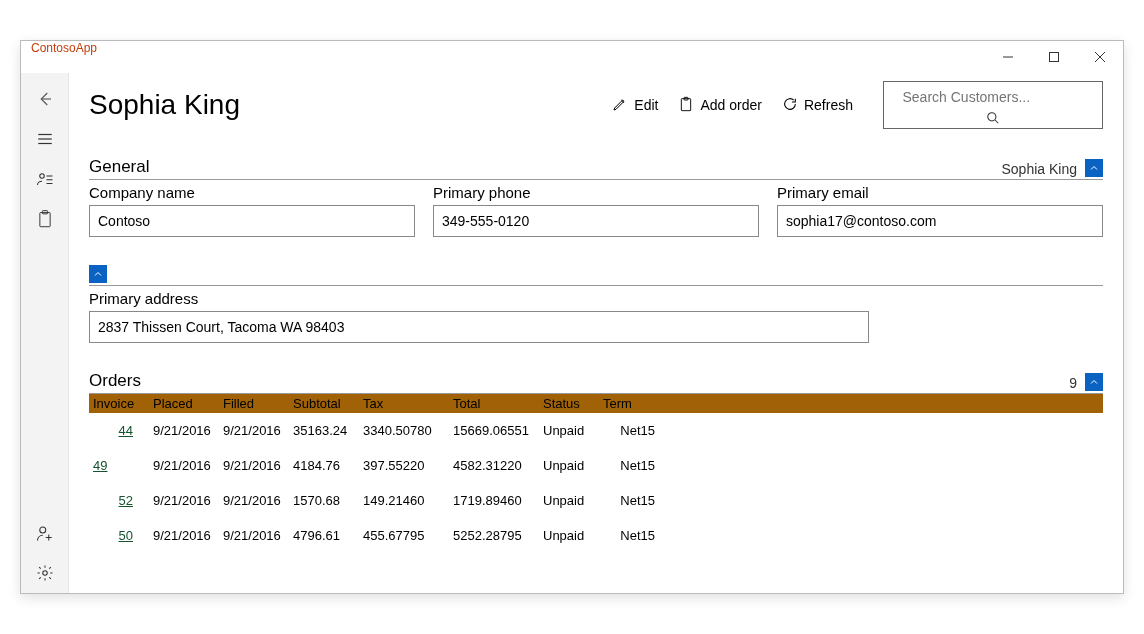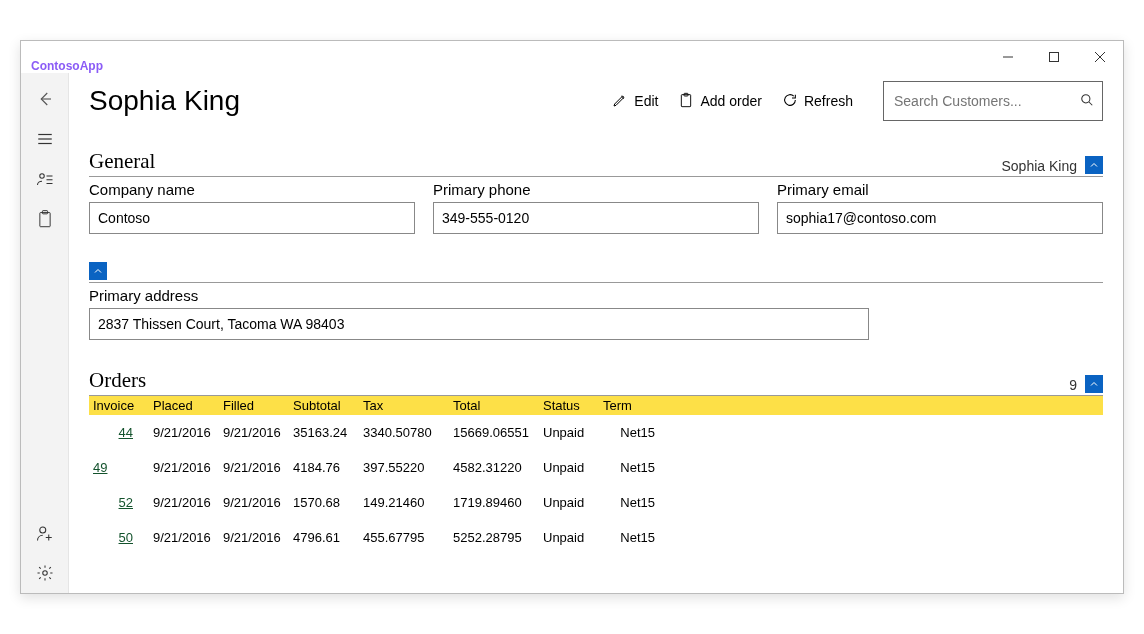--- a/index.html
+++ b/index.html
@@ -1,48 +1,48 @@
 <!DOCTYPE html>
 <html><head>
 <meta charset="utf-8">
 <style>
   * { box-sizing: border-box; }
   html, body { margin:0; padding:0; font-family: "Segoe UI", Tahoma, sans-serif; font-size:14px; color:#000; background:#fff; }
   .window {
     width:1104px; height:554px; margin:40px auto; border:1px solid #bbb; box-shadow:0 4px 12px rgba(0,0,0,0.12);
     display:flex; flex-direction:column; background:#fff; position:relative;
   }
-  .titlebar { height:32px; display:flex; align-items:flex-end; padding-left:10px; font-size:12px; color:#8b5cf6;font-weight:bold; }
+  .titlebar { height:32px; display:flex; align-items:flex-start; padding-left:10px; font-size:12px; color:#c2410c; }
   .titlebar .spacer { flex:1; }
   .winbtn { width:46px; height:32px; display:flex; align-items:center; justify-content:center; color:#333; }
   .winbtn svg { width:10px; height:10px; }
   .body { flex:1; display:flex; overflow:hidden; }
   .sidebar { width:48px; background:#f3f3f3; display:flex; flex-direction:column; align-items:center; padding-top:6px; border-right:1px solid #e5e5e5; }
   .sidebar .s-item { width:48px; height:40px; display:flex; align-items:center; justify-content:center; color:#333; }
   .sidebar .s-spacer { flex:1; }
   .main { flex:1; padding:0 20px 0 20px; overflow:auto; }
   .header { display:flex; align-items:center; padding-top:8px; }
   .header h1 { font-weight:400; font-size:28px; margin:0; flex:1; }
   .action { display:flex; align-items:center; gap:6px; padding:4px 10px; font-size:14px; color:#000; }
   .action svg { width:16px; height:16px; }
-  .search { margin-left:20px; width:220px; height:40px; border:1px solid #666; display:flex; align-items:center; padding:0 8px; }
+  .search { margin-left:20px; width:220px; height:48px; border:1px solid #666; display:flex; align-items:center; padding:0 8px;flex-direction:column; }
   .search input { border:none; outline:none; flex:1; font-size:14px; background:transparent; }
   .section { margin-top:28px; }
   .section-head { display:flex; align-items:flex-end; border-bottom:1px solid #999; padding-bottom:2px; }
-  .section-head .title { font-size:21px; flex:1;font-family:Liberation Serif, serif; }
+  .section-head .title { font-size:17px; flex:1; }
   .section-head .right { font-size:14px; color:#333; margin-right:8px; }
   .chev { width:18px; height:18px; background:#0a63c2; display:flex; align-items:center; justify-content:center; }
   .chev svg { width:12px; height:12px; color:#fff; }
   .fields { display:flex; gap:18px; margin-top:4px; }
   .field { flex:1; display:flex; flex-direction:column; }
   .field label { font-size:15px; margin-bottom:4px; }
   .field input { height:32px; border:1px solid #888; padding:0 8px; font-size:14px; }
   .addr .field { width:780px; flex:0 0 auto; }
   table { border-collapse:collapse; width:100%; margin-top:0; table-layout:fixed; }
-  thead tr { background:#fde047; }
+  thead tr { background:#a16207; }
   th { text-align:left; font-weight:400; font-size:13px; padding:2px 4px; }
   td { font-size:13px; padding:10px 4px; }
   td.invoice a { color:#14532d; text-decoration:underline; }
   .col-invoice{width:60px} .col-placed{width:70px} .col-filled{width:70px} .col-sub{width:70px}
   .col-tax{width:90px} .col-total{width:90px} .col-status{width:60px} .col-term{width:60px} .col-rest{}
 </style>
 </head>
 <body>
 
 <div class="window">

